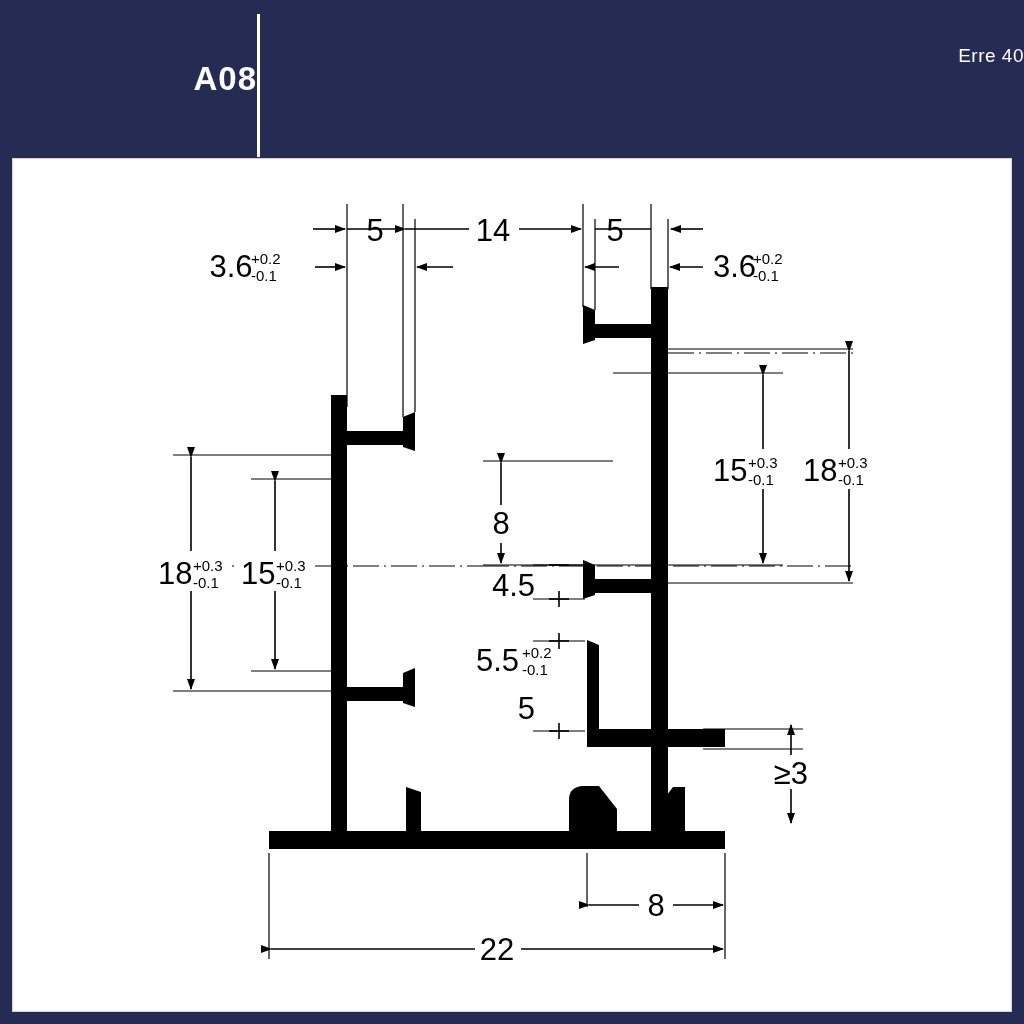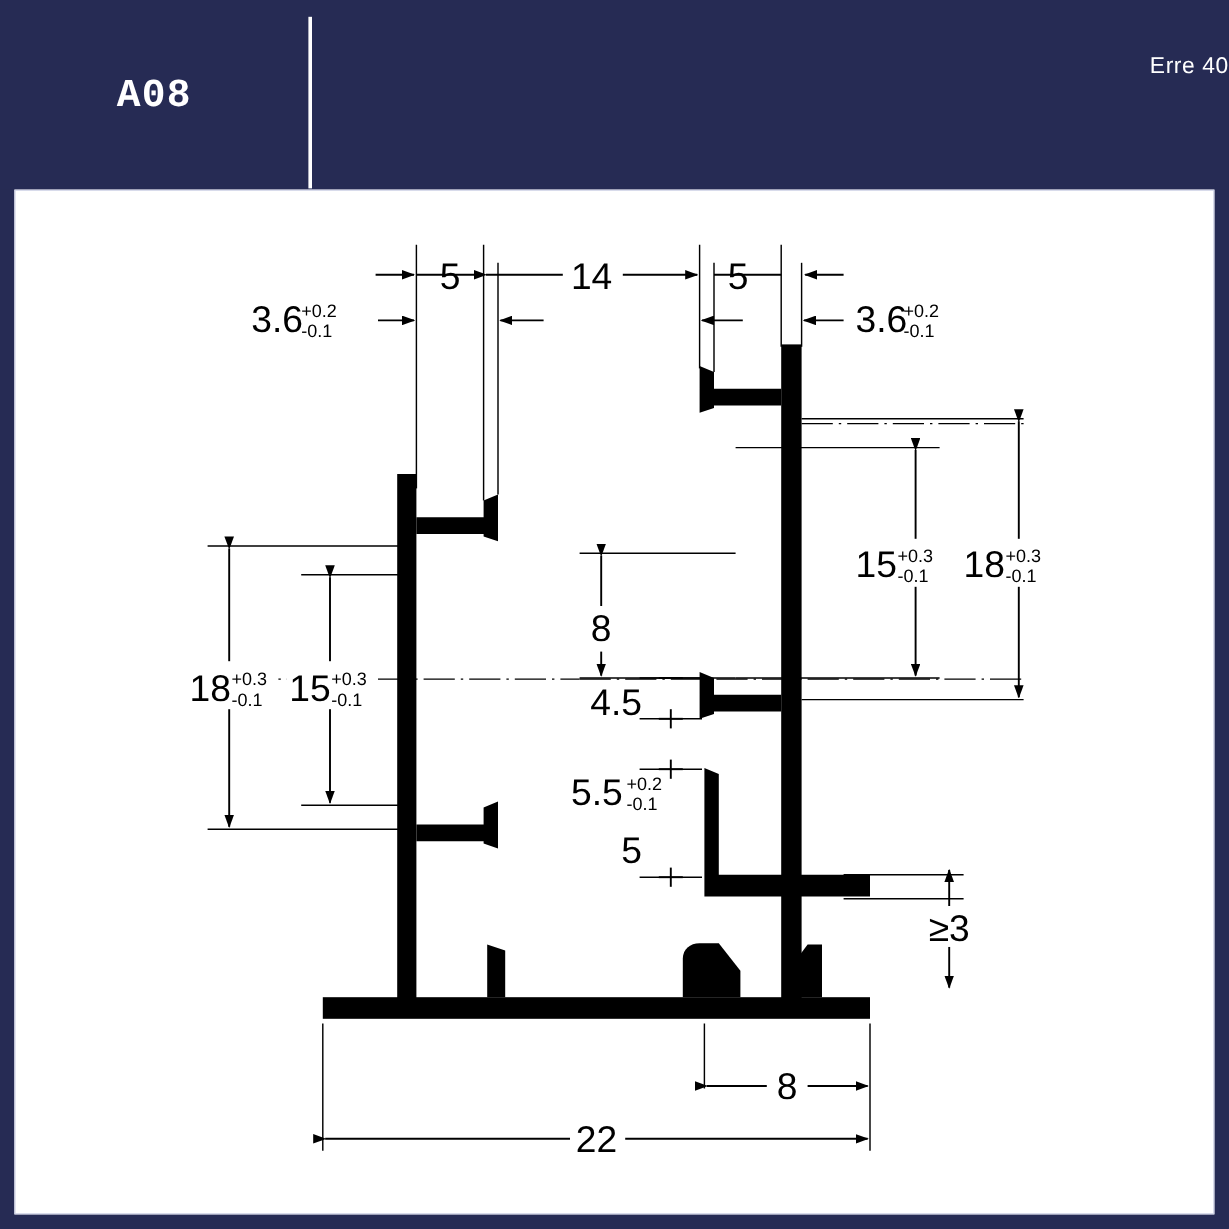--- a/index.html
+++ b/index.html
@@ -5,21 +5,21 @@
 <style>
   html,body{margin:0;padding:0;background:#262b54;}
   body{width:1024px;height:1024px;overflow:hidden;
        font-family:"Liberation Sans","DejaVu Sans",sans-serif;}
   #page{position:relative;width:1024px;height:1024px;background:#262b54;}
 
   
   #header{position:absolute;left:0;top:0;width:1024px;height:158px;background:#262b54;}
   #header-divider{position:absolute;left:257px;top:14px;width:3px;height:143px;background:#ffffff;}
   #code-cell{position:absolute;left:0;top:0;width:257px;height:158px;
-             display:flex;align-items:center;justify-content:center;font-family:Liberation Mono, monospace;}
+             display:flex;align-items:center;justify-content:flex-end;}
   #code-label{color:#ffffff;font-size:33px;font-weight:bold;letter-spacing:1px;}
   #title-cell{position:absolute;left:260px;top:0;width:764px;height:111px;
               display:flex;align-items:center;justify-content:flex-end;}
   #title-label{color:#ffffff;font-size:19px;letter-spacing:0.5px;}
 
   
   #sheet{position:absolute;left:12px;top:158px;width:1000px;height:854px;
          background:#ffffff;border:1px solid #cfd3e6;box-sizing:border-box;}
   #canvas-wrap{position:absolute;left:0;top:0;width:1000px;height:854px;}
   svg{display:block;}

